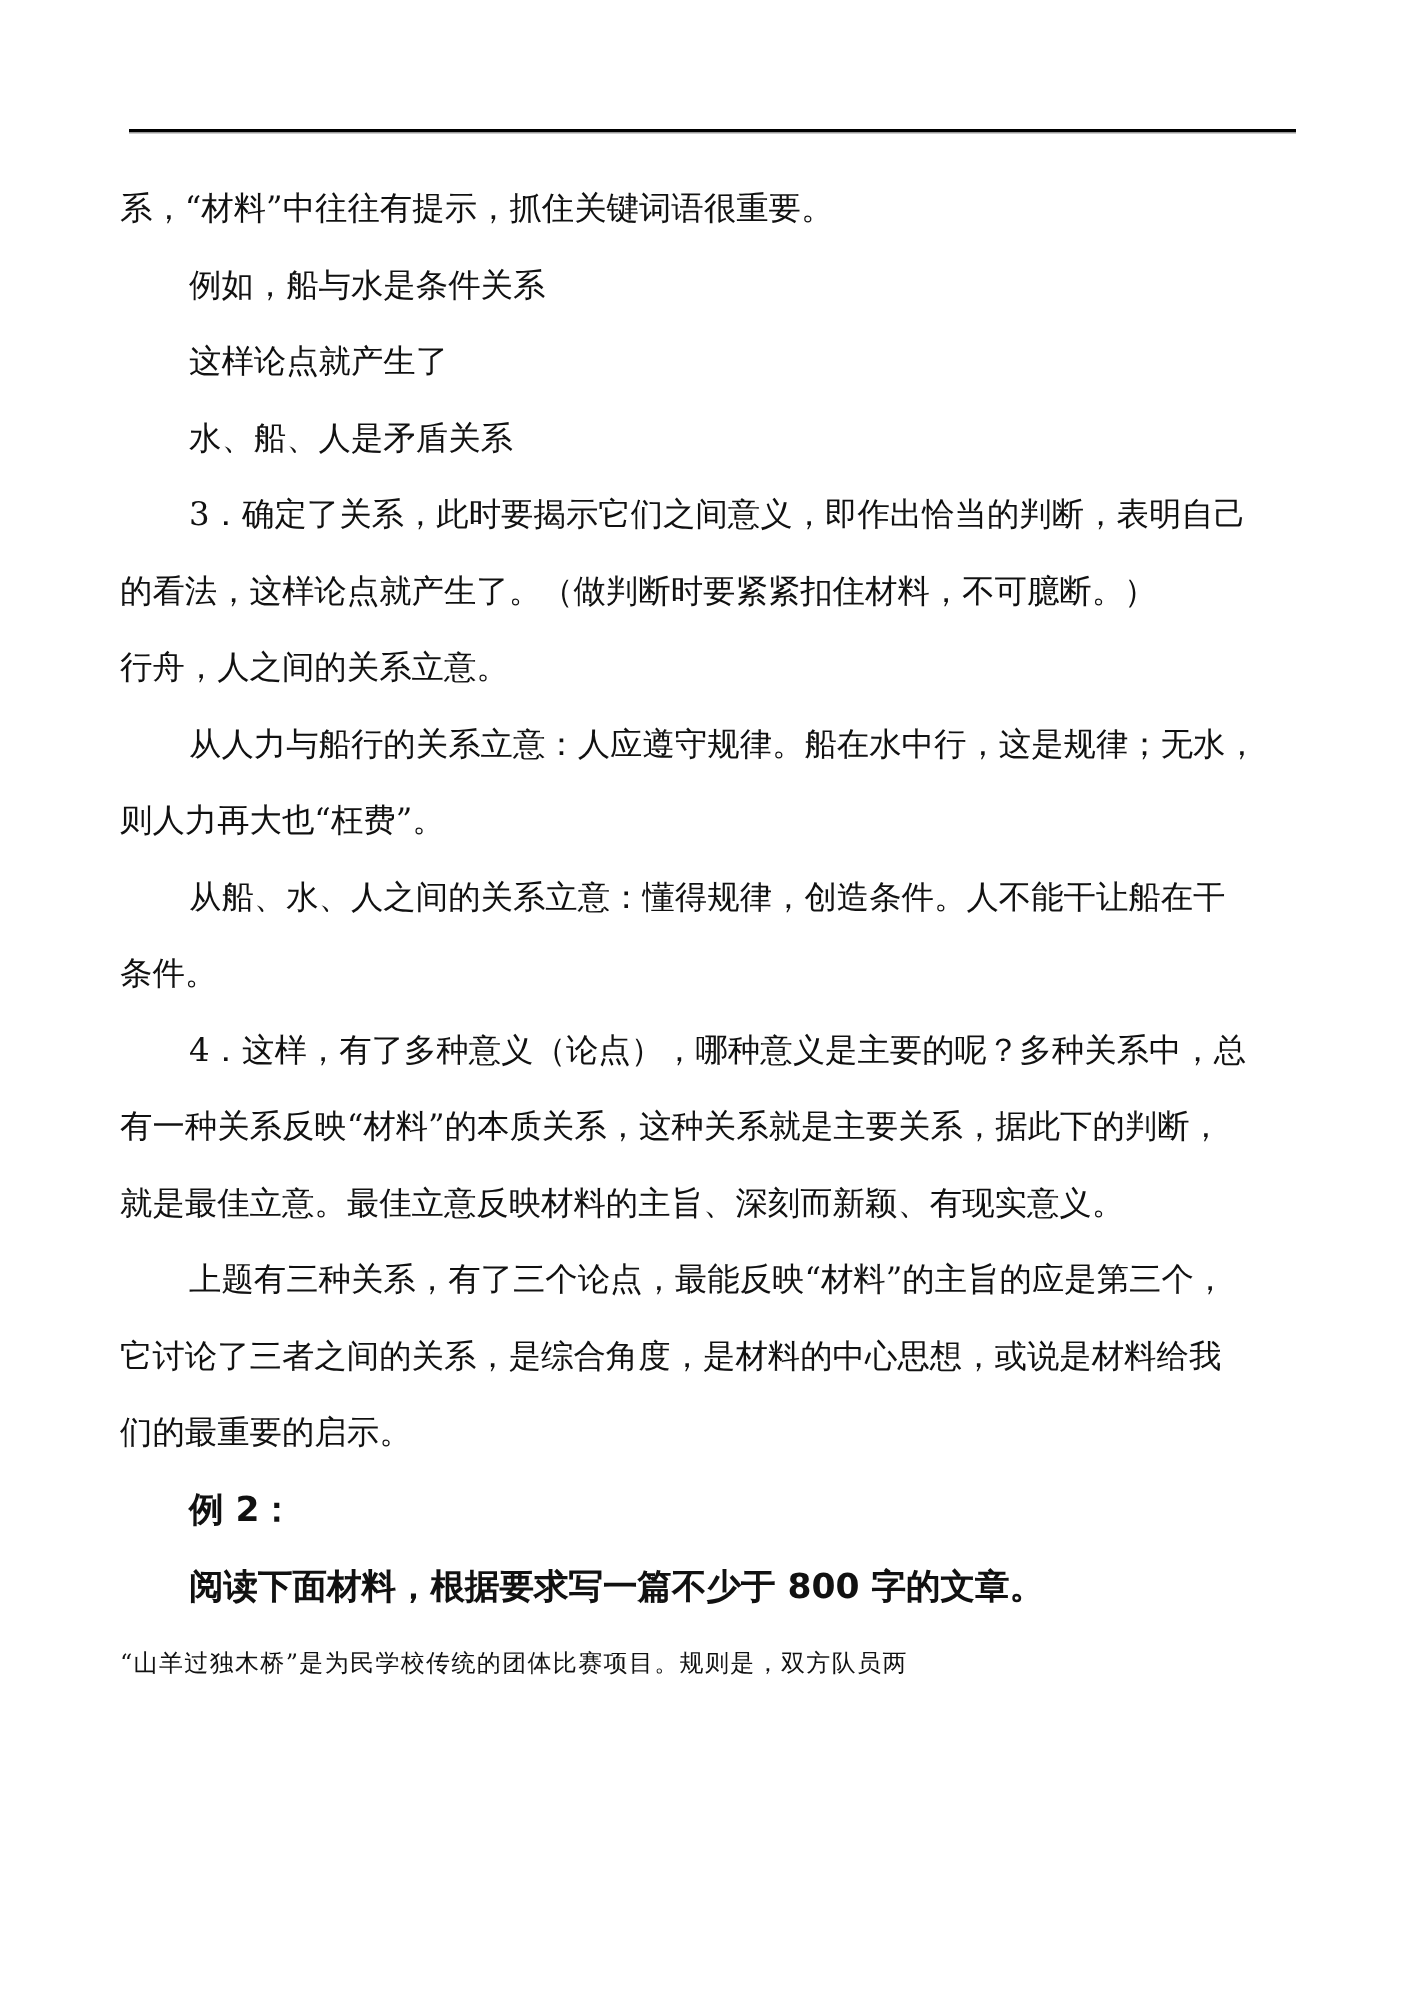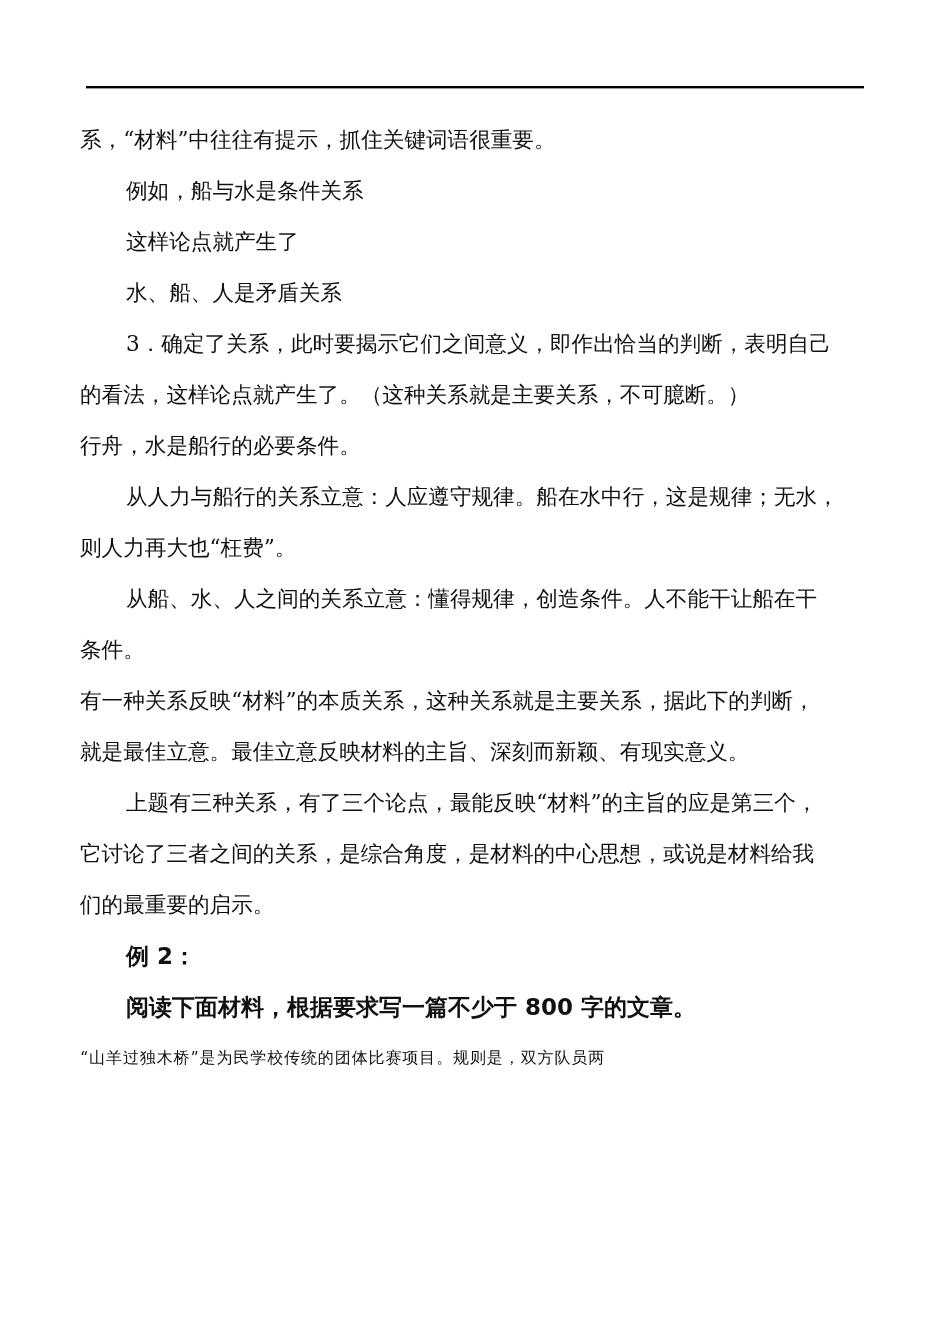--- a/index.html
+++ b/index.html
@@ -56,26 +56,27 @@
 <body>
 
 <div class="header-rule"></div>
 
 <div class="page-body">
   <div class="line">系，“材料”中往往有提示，抓住关键词语很重要。</div>
   <div class="line indent">例如，船与水是条件关系</div>
   <div class="line indent">这样论点就产生了</div>
   <div class="line indent">水、船、人是矛盾关系</div>
   <div class="line indent">3．确定了关系，此时要揭示它们之间意义，即作出恰当的判断，表明自己</div>
-  <div class="line">的看法，这样论点就产生了。（这种关系就是主要关系，不可臆断。）</div>
-  <div class="line">行舟，水是船行的必要条件。</div>
+  <div class="line">的看法，这样论点就产生了。（做判断时要紧紧扣住材料，不可臆断。）</div>
+  <div class="line">行舟，人之间的关系立意。</div>
   <div class="line indent">从人力与船行的关系立意：人应遵守规律。船在水中行，这是规律；无水，</div>
   <div class="line">则人力再大也“枉费”。</div>
   <div class="line indent">从船、水、人之间的关系立意：懂得规律，创造条件。人不能干让船在干</div>
   <div class="line">条件。</div>
+  <div class="line indent">4．这样，有了多种意义（论点），哪种意义是主要的呢？多种关系中，总</div>
   <div class="line">有一种关系反映“材料”的本质关系，这种关系就是主要关系，据此下的判断，</div>
   <div class="line">就是最佳立意。最佳立意反映材料的主旨、深刻而新颖、有现实意义。</div>
   <div class="line indent">上题有三种关系，有了三个论点，最能反映“材料”的主旨的应是第三个，</div>
   <div class="line">它讨论了三者之间的关系，是综合角度，是材料的中心思想，或说是材料给我</div>
   <div class="line">们的最重要的启示。</div>
 
   <div class="line indent bold">例 2：</div>
   <div class="line indent bold">阅读下面材料，根据要求写一篇不少于 800 字的文章。</div>
   <div class="line kai">“山羊过独木桥”是为民学校传统的团体比赛项目。规则是，双方队员两</div>
 </div>

